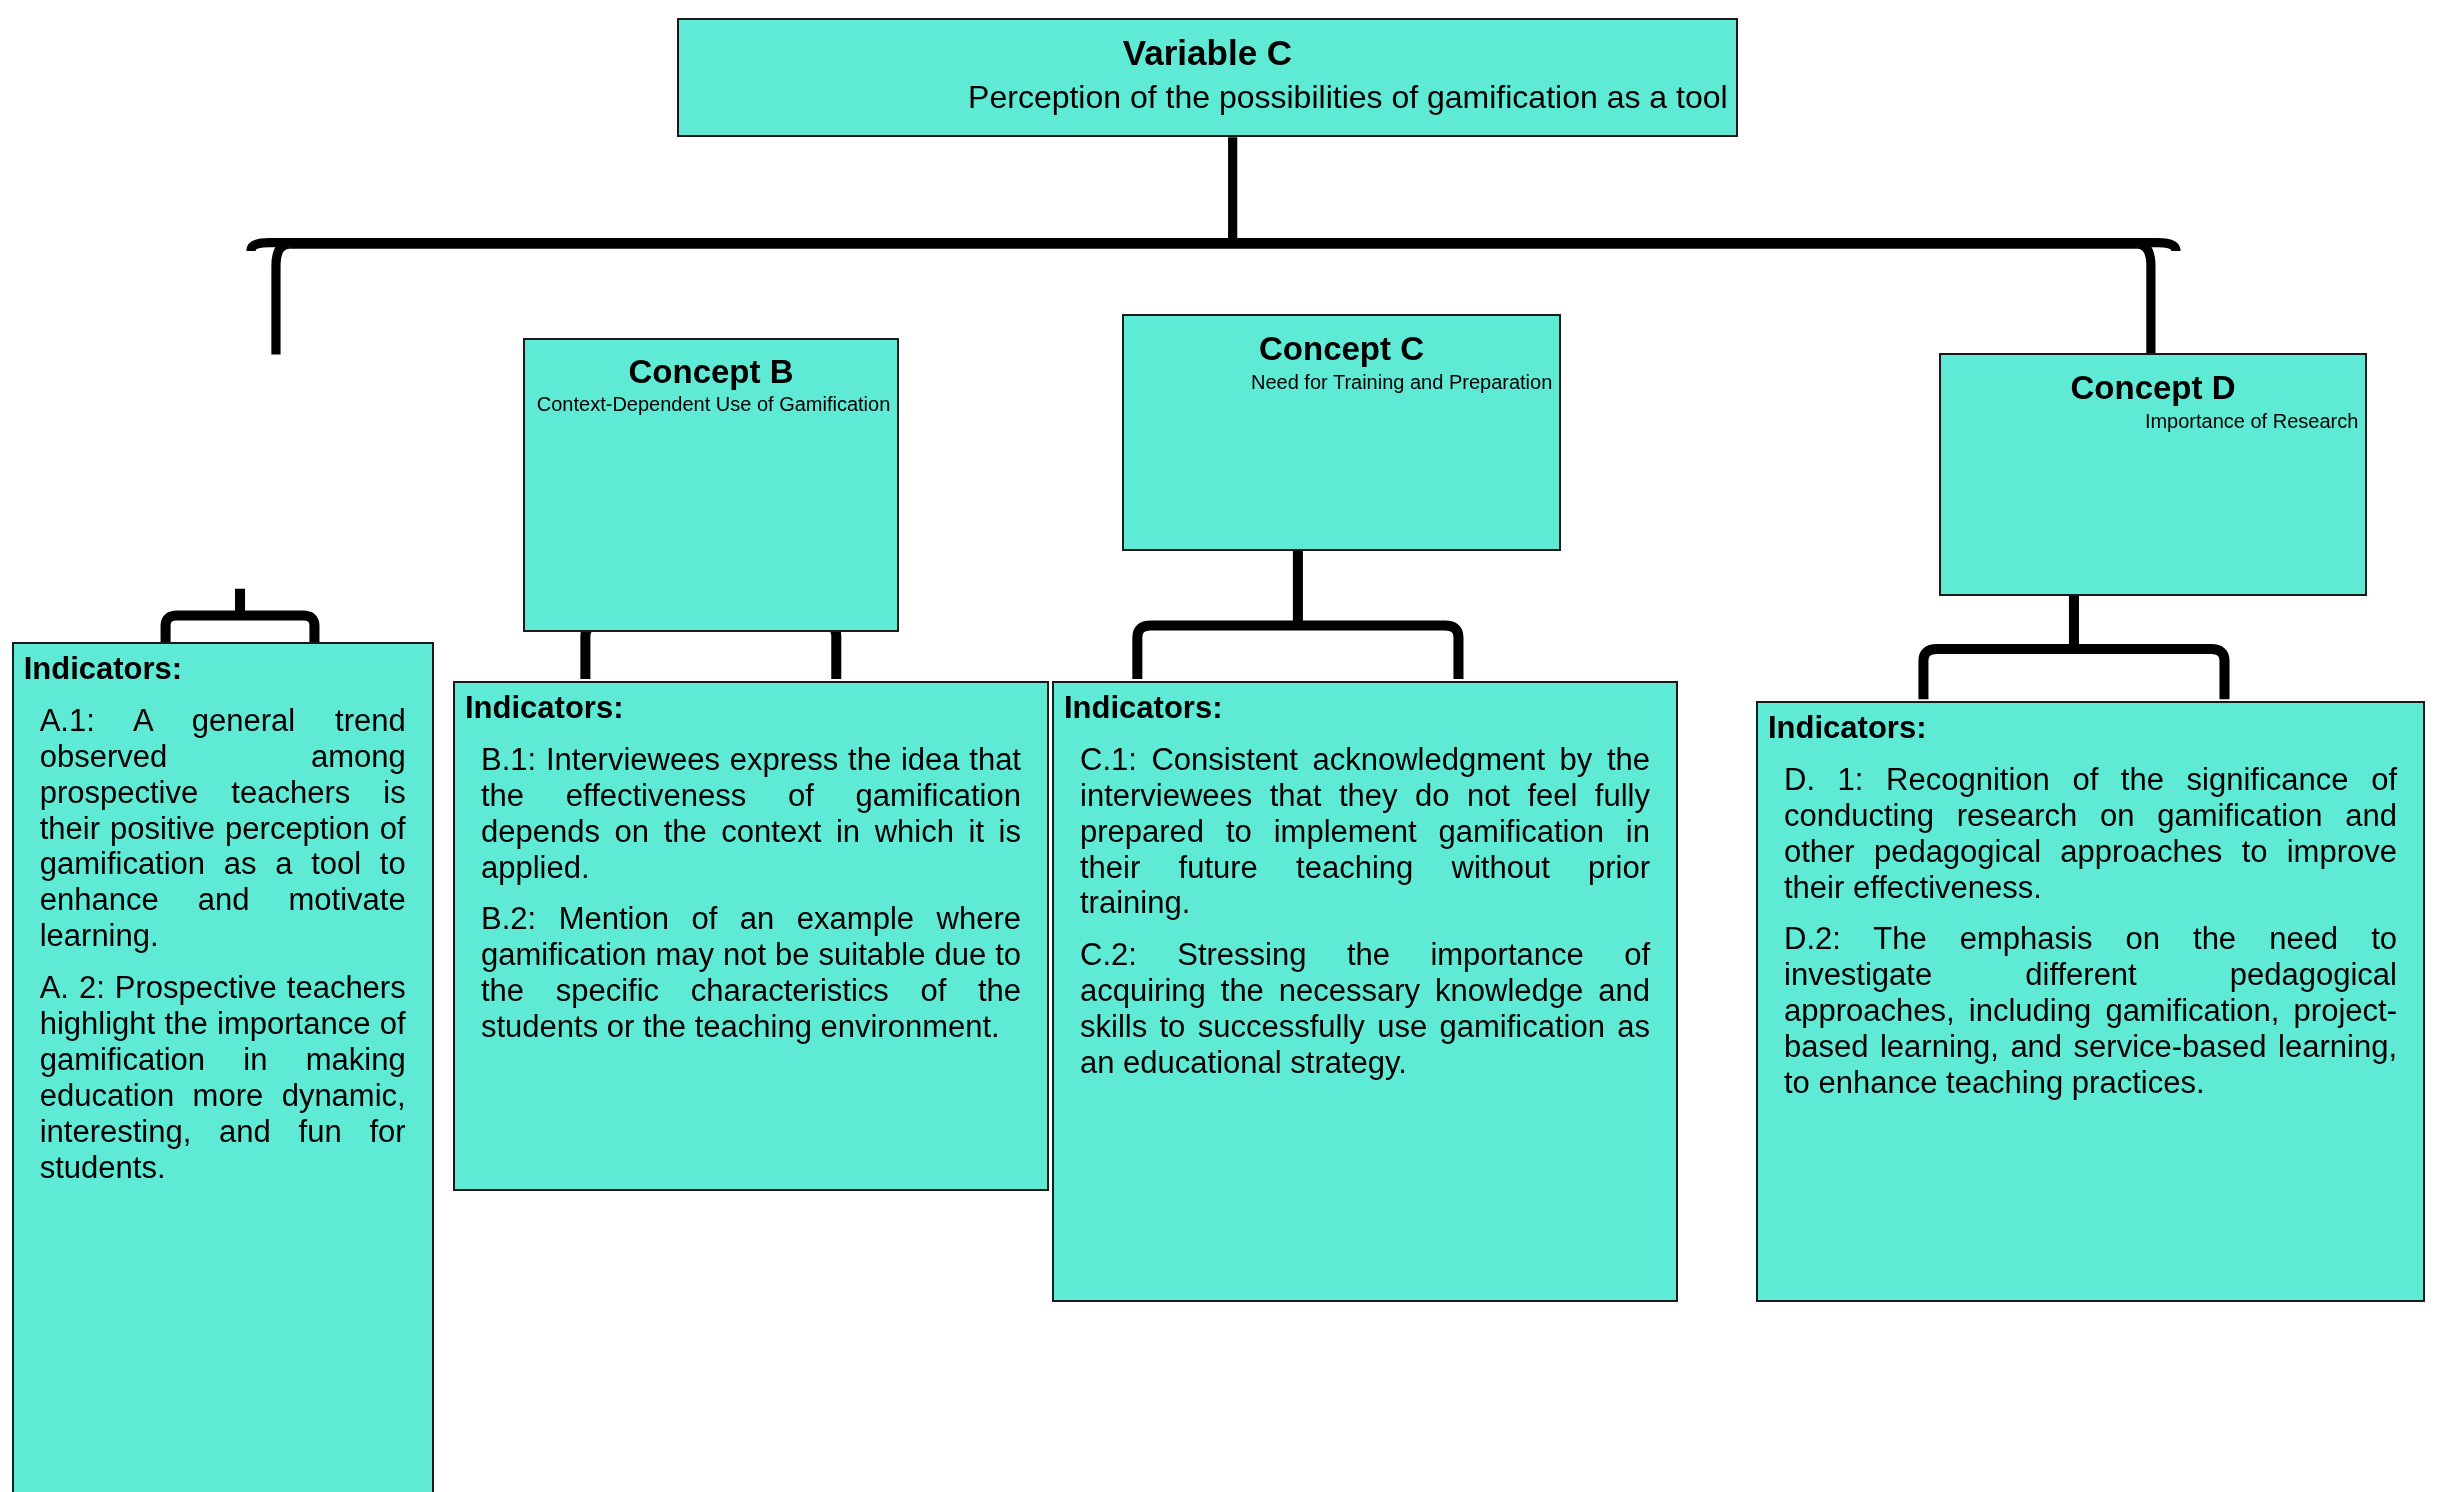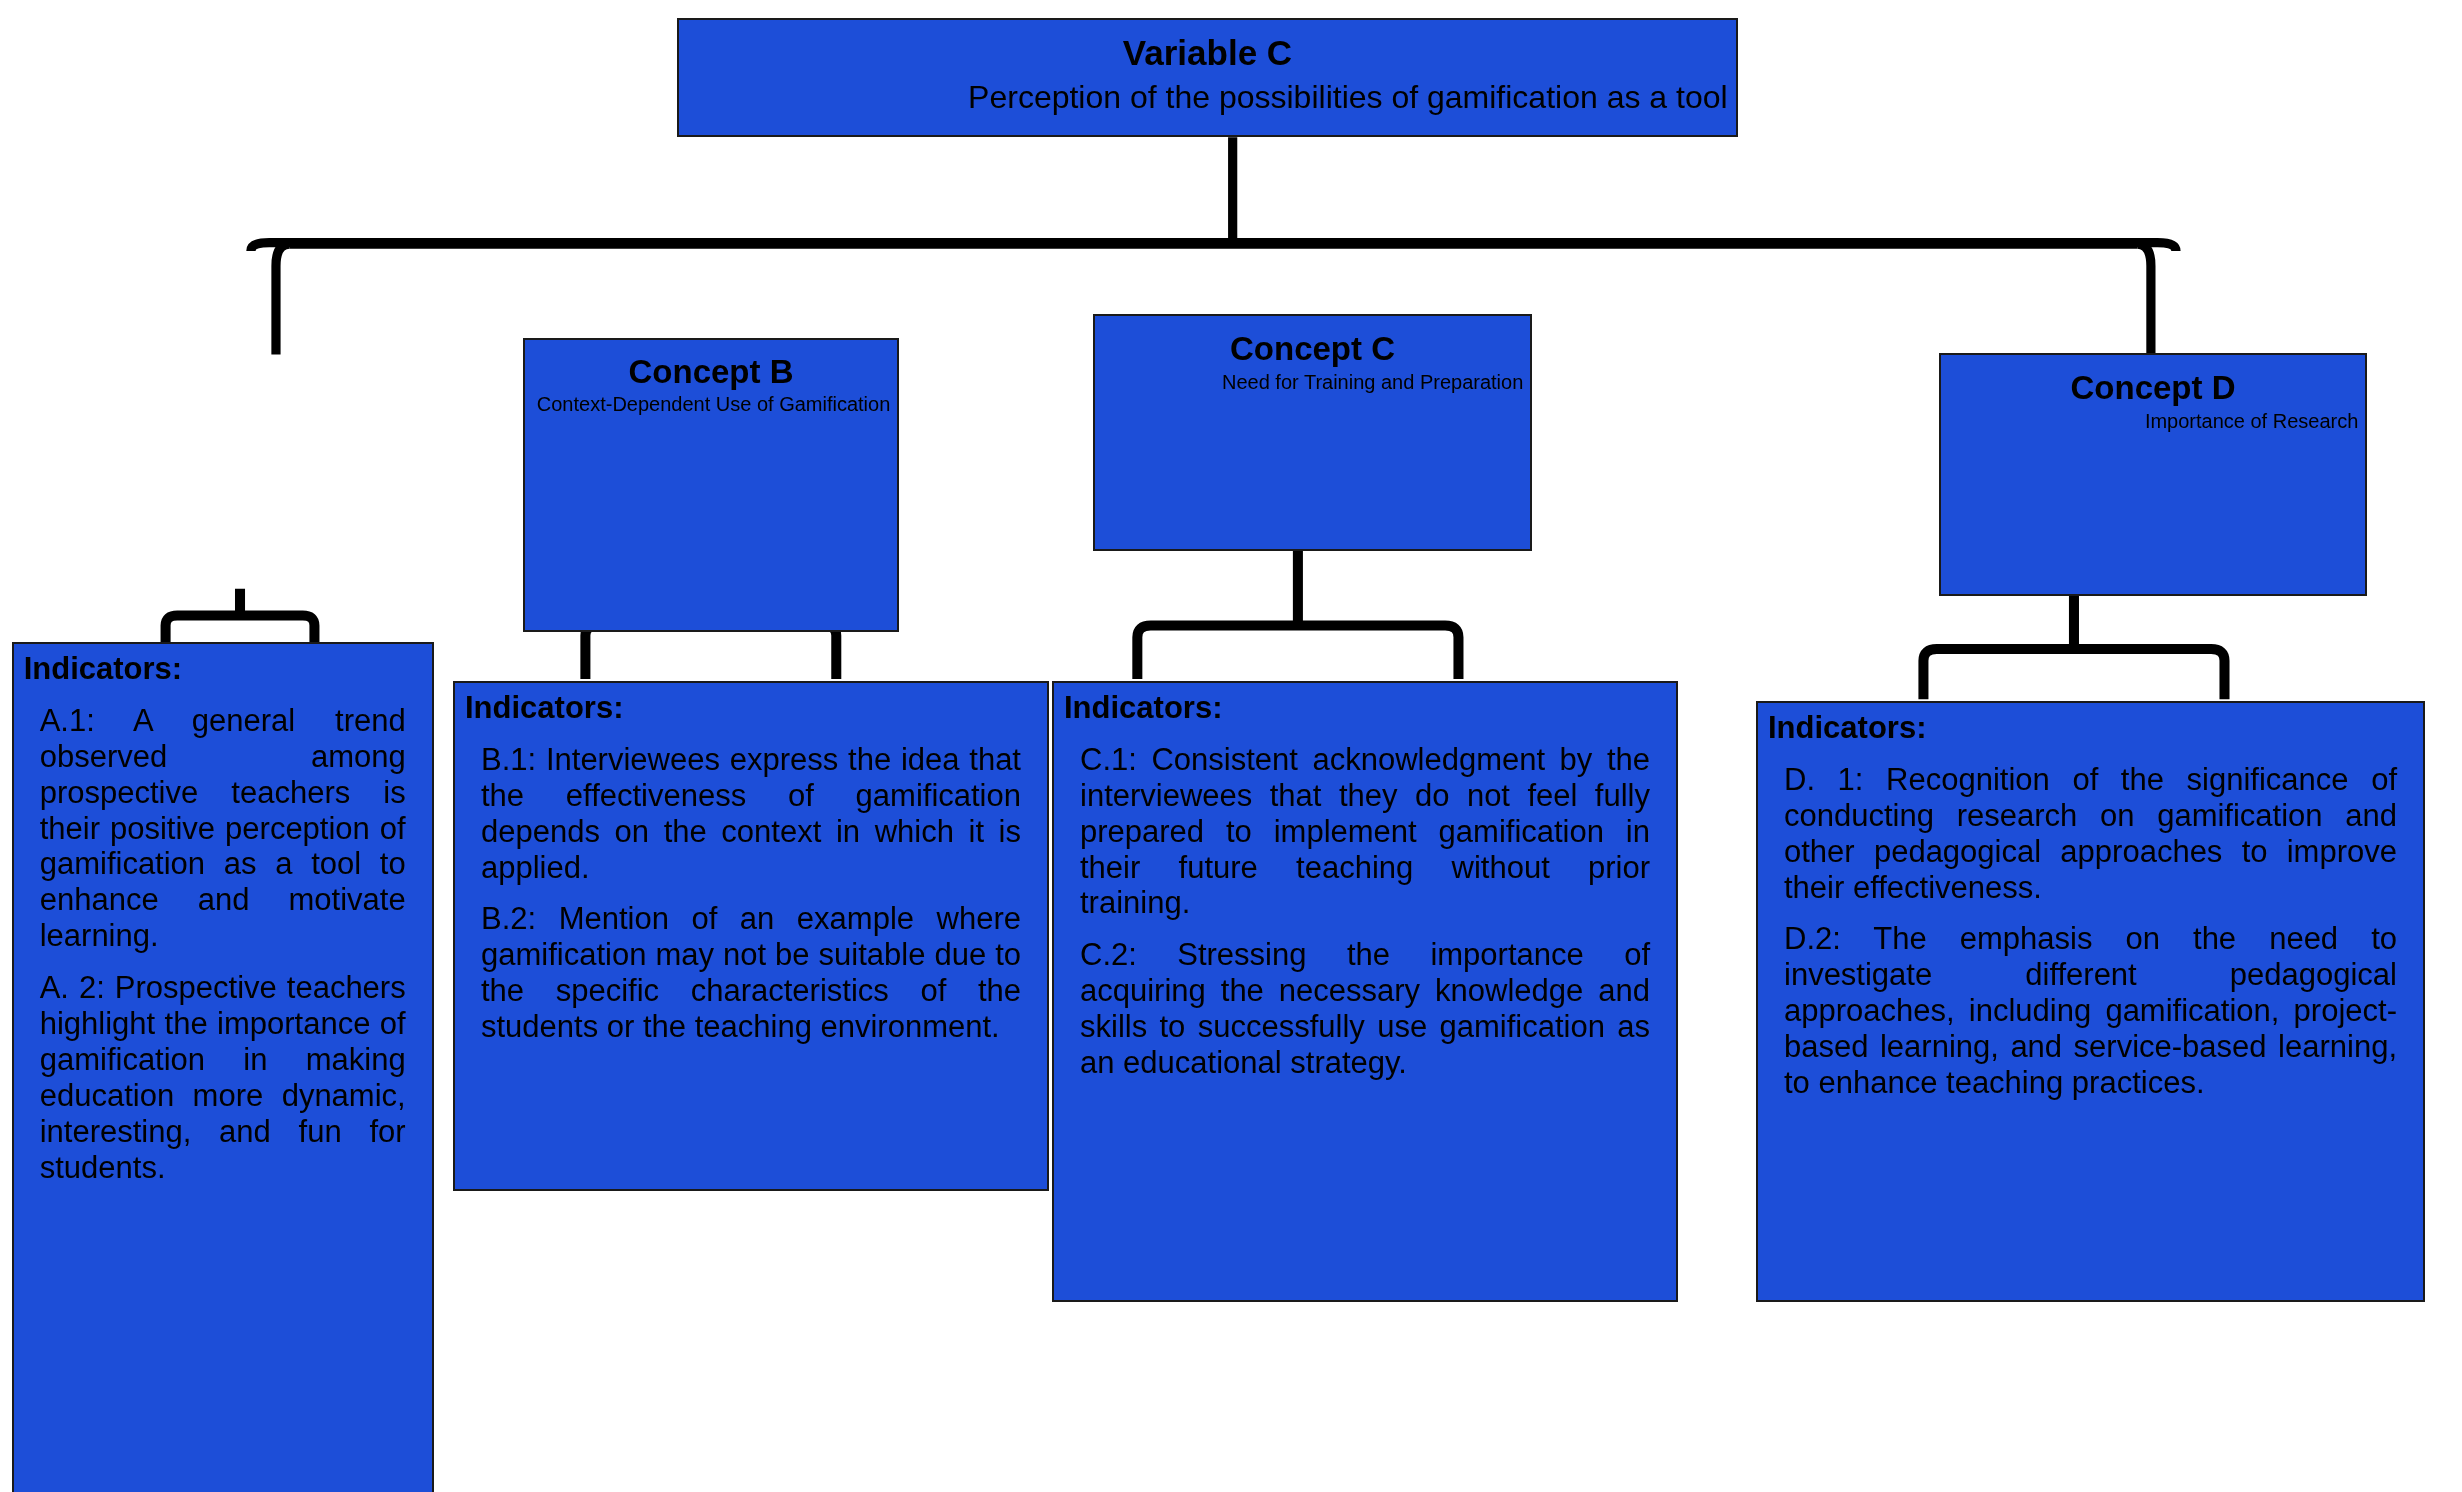--- a/index.html
+++ b/index.html
@@ -13,21 +13,21 @@
     width:2462px;
     height:1492px;
     background:#ffffff;
     overflow:hidden;
   }
   
   .node{
     position:absolute;
     box-sizing:border-box;
     border:2.5px solid #1a1a1a;
-    background:#1d4ed8;
+    background:#5eead4;
     z-index:3;
   }
   .node .pad{
     padding:8.4px 13.4px;
   }
   .title{
     font-weight:bold;
     text-align:center;
     line-height:1.22;
   }
@@ -43,21 +43,21 @@
   #root-node .title{font-size:35px;margin-bottom:3.3px;}
   #root-node .subtitle{font-size:32px;}
 
   
   .concept{ }
   .concept .title{font-size:33px;}
   .concept .subtitle{font-size:20px;}
 
   #concept-a-node{left:46px;  top:355px; width:389px; height:234px;}
   #concept-b-node{left:523px; top:338px; width:376px; height:294px;}
-  #concept-c-node{left:1093px;top:314px; width:439px; height:237px;}
+  #concept-c-node{left:1122px;top:314px; width:439px; height:237px;}
   #concept-d-node{left:1898px;top:353px; width:428px; height:243px;margin-left:41px;}
 
   #concept-a-node .pad{padding:11.7px 6.7px;}
   #concept-b-node .pad{padding:11.7px 6.7px;}
   #concept-c-node .pad{padding:13.4px 6.7px;}
   #concept-d-node .pad{padding:13.4px 6.7px;}
 
   
   .indicators{
     border:2.5px solid #1a1a1a;

